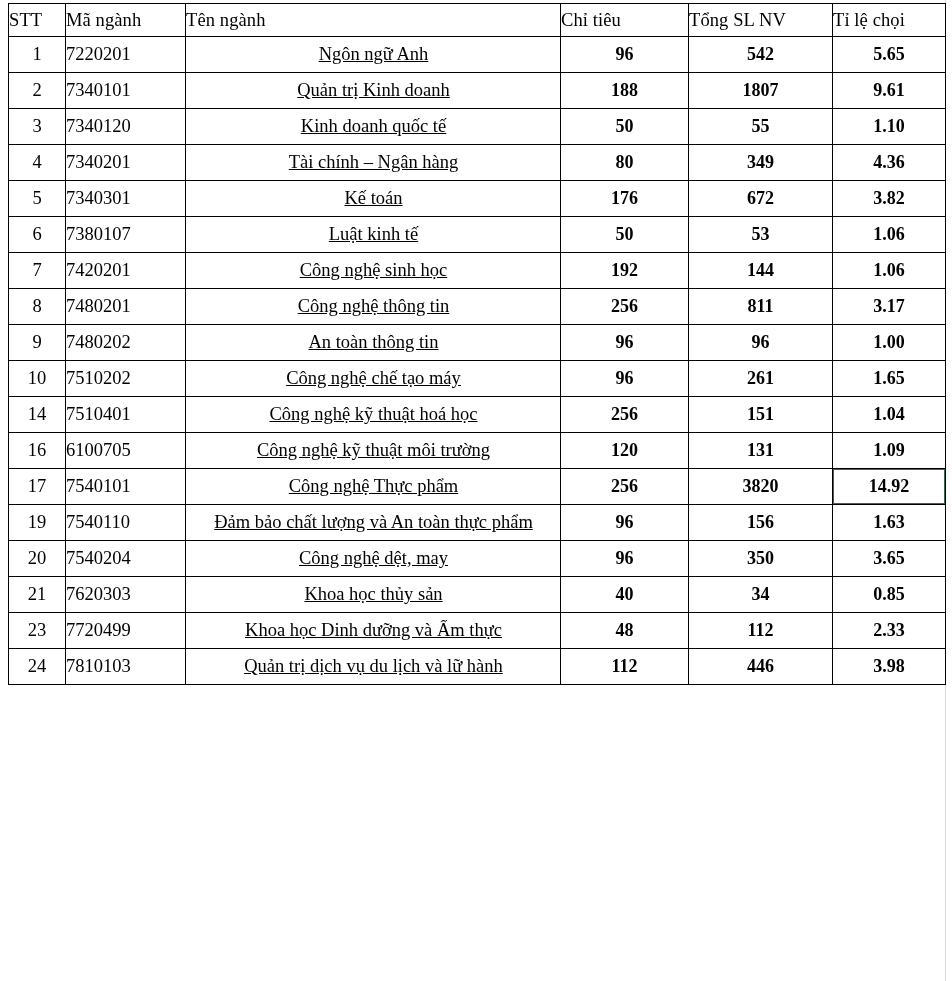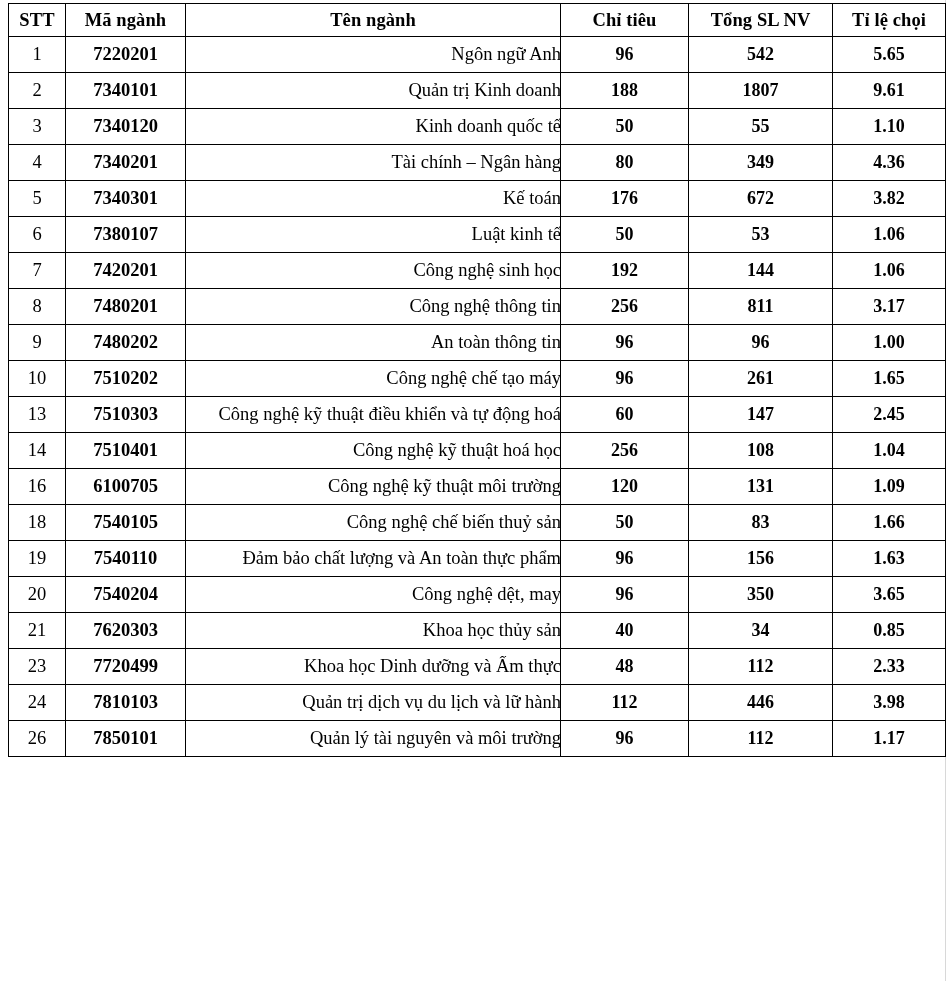--- a/index.html
+++ b/index.html
@@ -47,23 +47,23 @@
     padding: 0;
     vertical-align: middle;
     background: #ffffff;
     overflow: hidden;
     white-space: nowrap;
   }
 
   
   thead th {
     height: 32px;
-    font-weight: bold;
+    font-weight: normal;
     font-size: 18.5px;
-    text-align: center;
+    text-align: left;
     letter-spacing: 0.1px;
     margin-top: 41px;
   }
 
   
   col.c-stt      { width: 57px; }
   col.c-code     { width: 120px; }
   col.c-name     { width: 375px; }
   col.c-quota    { width: 128px; }
   col.c-total    { width: 144px; }
@@ -71,30 +71,31 @@
 
   
   tbody tr { height: 36px; }
 
   td.cell-stt {
     text-align: center;
     font-size: 18.5px;
     font-weight: normal;
   }
   td.cell-code {
+    text-align: left;
+    font-size: 18.5px;
+    font-weight: normal;
+  }
+  td.cell-name {
     text-align: center;
-    font-size: 18.5px;
-    font-weight: bold;
-  }
-  td.cell-name {
-    text-align: right;
     font-size: 18.5px;
     font-weight: normal;
     padding-left: 4px;
     position: relative;
+    text-decoration: underline;
   }
   td.cell-name .name-text {
     display: block;
     width: 375px;
     overflow: hidden;
     white-space: nowrap;
   }
   td.cell-quota,
   td.cell-total,
   td.cell-ratio {
@@ -240,58 +241,48 @@
           <td class="cell-stt">10</td>
           <td class="cell-code">7510202</td>
           <td class="cell-name">
             <span class="name-text">Công nghệ chế tạo máy</span>
           </td>
           <td class="cell-quota">96</td>
           <td class="cell-total">261</td>
           <td class="cell-ratio">1.65</td>
         </tr>
         <tr>
-          <td class="cell-stt">13</td>
-          <td class="cell-code">7510303</td>
-          <td class="cell-name">
-            <span class="name-text">Công nghệ kỹ thuật điều khiển và tự động hoá</span>
-          </td>
-          <td class="cell-quota">60</td>
-          <td class="cell-total">147</td>
-          <td class="cell-ratio">2.45</td>
-        </tr>
-        <tr>
           <td class="cell-stt">14</td>
           <td class="cell-code">7510401</td>
           <td class="cell-name">
             <span class="name-text">Công nghệ kỹ thuật hoá học</span>
           </td>
           <td class="cell-quota">256</td>
-          <td class="cell-total">108</td>
+          <td class="cell-total">151</td>
           <td class="cell-ratio">1.04</td>
         </tr>
         <tr>
           <td class="cell-stt">16</td>
           <td class="cell-code">6100705</td>
           <td class="cell-name">
             <span class="name-text">Công nghệ kỹ thuật môi trường</span>
           </td>
           <td class="cell-quota">120</td>
           <td class="cell-total">131</td>
           <td class="cell-ratio">1.09</td>
         </tr>
         <tr>
-          <td class="cell-stt">18</td>
-          <td class="cell-code">7540105</td>
-          <td class="cell-name">
-            <span class="name-text">Công nghệ chế biến thuỷ sản</span>
-          </td>
-          <td class="cell-quota">50</td>
-          <td class="cell-total">83</td>
-          <td class="cell-ratio">1.66</td>
+          <td class="cell-stt">17</td>
+          <td class="cell-code">7540101</td>
+          <td class="cell-name">
+            <span class="name-text">Công nghệ Thực phẩm</span>
+          </td>
+          <td class="cell-quota">256</td>
+          <td class="cell-total">3820</td>
+          <td class="cell-ratio selected">14.92</td>
         </tr>
         <tr>
           <td class="cell-stt">19</td>
           <td class="cell-code">7540110</td>
           <td class="cell-name">
             <span class="name-text">Đảm bảo chất lượng và An toàn thực phẩm</span>
           </td>
           <td class="cell-quota">96</td>
           <td class="cell-total">156</td>
           <td class="cell-ratio">1.63</td>
@@ -329,26 +320,16 @@
         <tr>
           <td class="cell-stt">24</td>
           <td class="cell-code">7810103</td>
           <td class="cell-name">
             <span class="name-text">Quản trị dịch vụ du lịch và lữ hành</span>
           </td>
           <td class="cell-quota">112</td>
           <td class="cell-total">446</td>
           <td class="cell-ratio">3.98</td>
         </tr>
-        <tr>
-          <td class="cell-stt">26</td>
-          <td class="cell-code">7850101</td>
-          <td class="cell-name">
-            <span class="name-text">Quản lý tài nguyên và môi trường</span>
-          </td>
-          <td class="cell-quota">96</td>
-          <td class="cell-total">112</td>
-          <td class="cell-ratio">1.17</td>
-        </tr>
       </tbody>
   </table>
 
 </div>
 
 </body></html>

